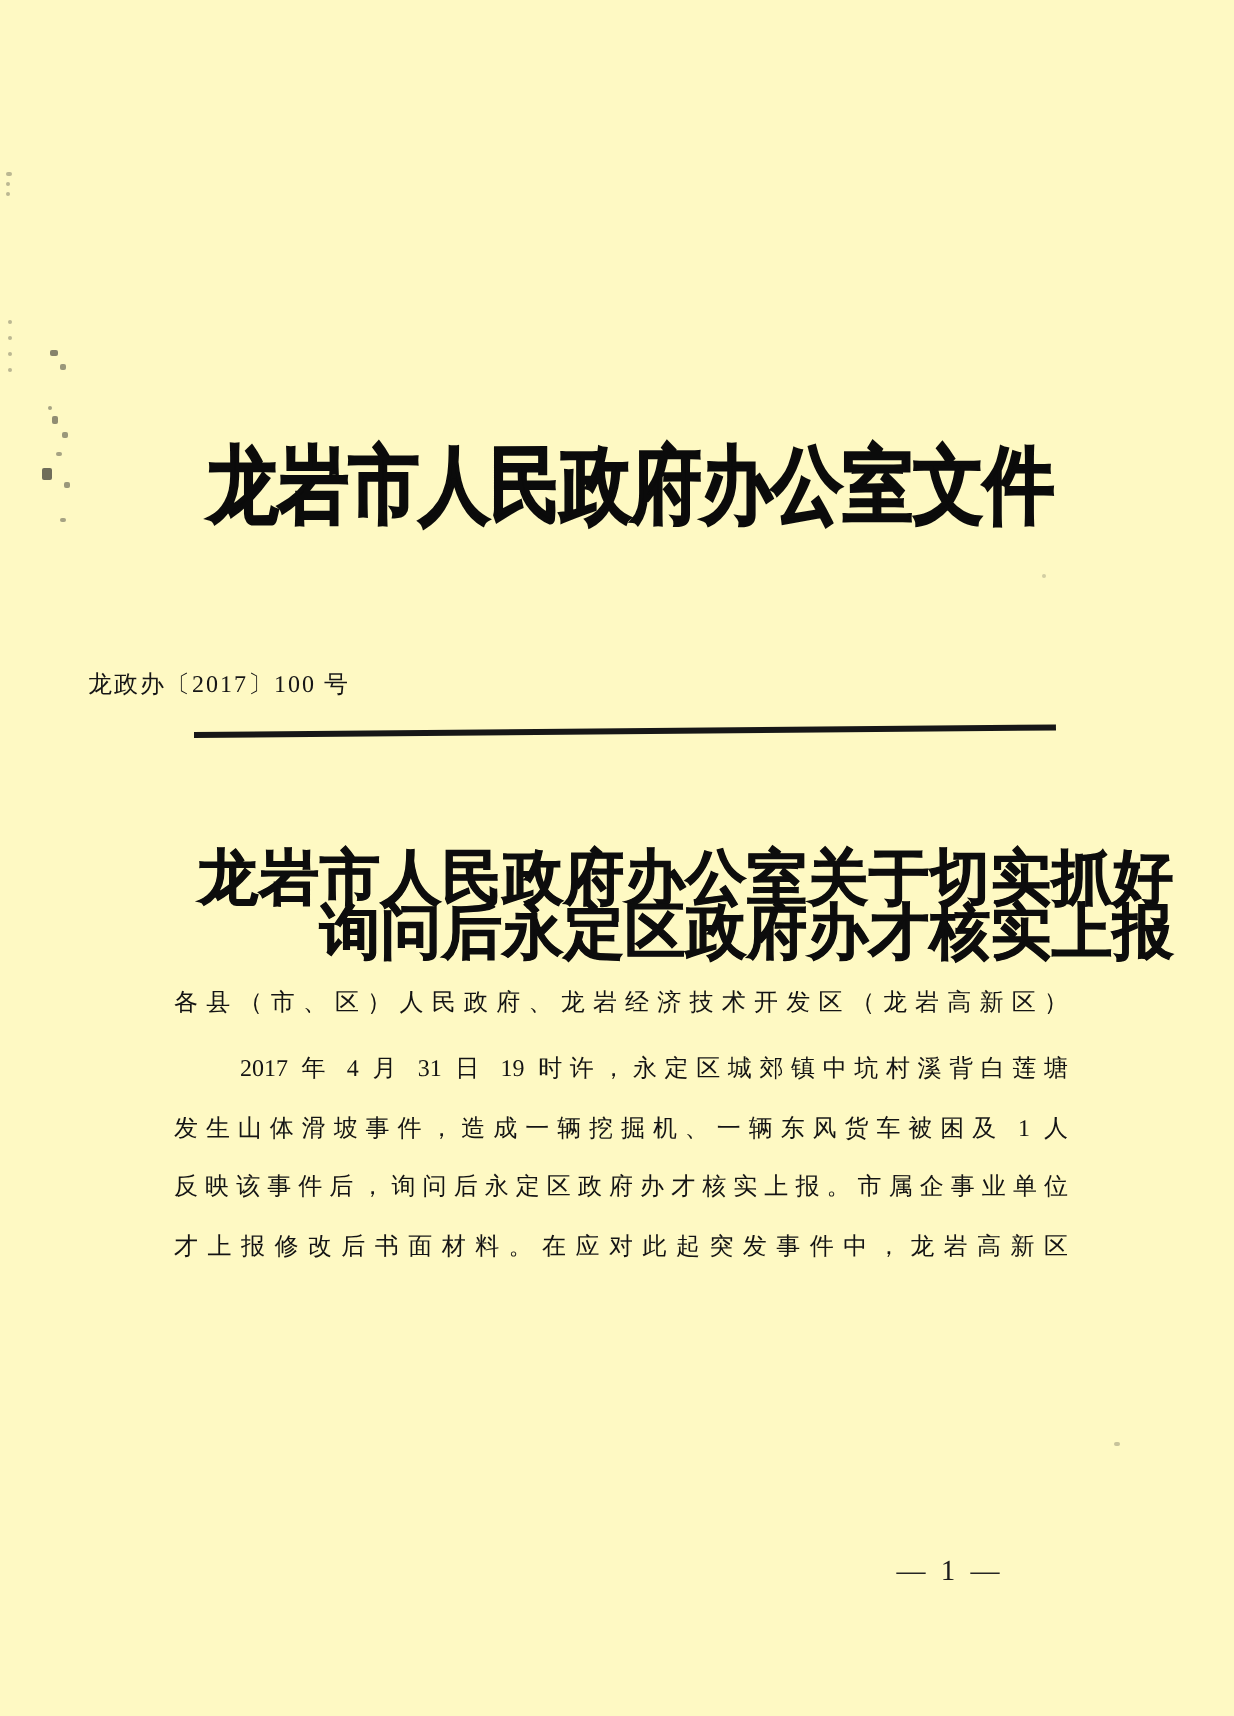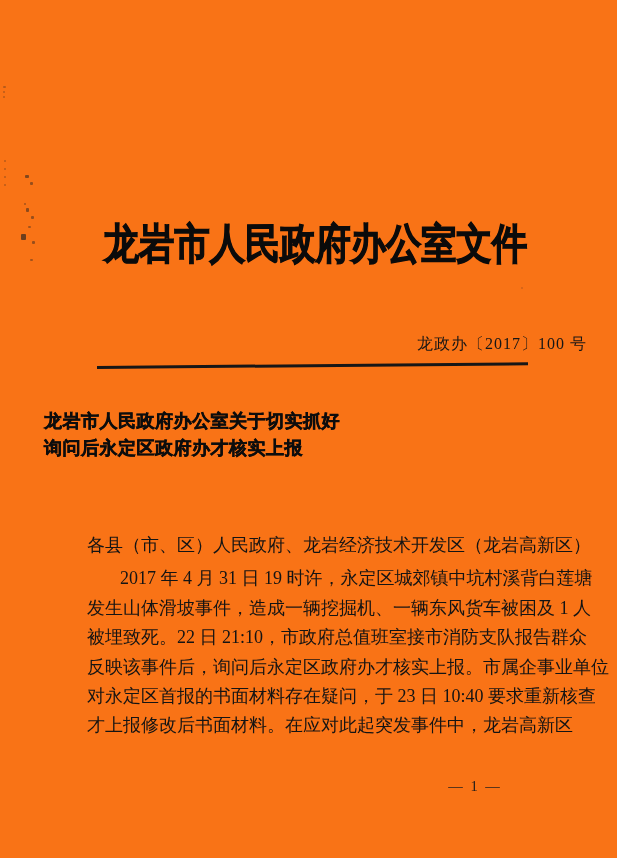--- a/index.html
+++ b/index.html
@@ -6,69 +6,69 @@
   html, body { background: #ffffff; }
   body {
     font-family: "Liberation Serif", "DejaVu Serif", serif;
     width: 617px; height: 858px;
     position: relative;
     overflow: hidden;
     color: #111;
   }
   .page {
     position: absolute; inset: 0;
-    background: #f97316;
+    background: #fef9c3;
     font-family: Liberation Serif, serif;
   }
   .header-title {
     position: absolute;
     top: 219px; left: 44px; right: 30px;
     text-align: center;
     font-size: 42px;
     line-height: 50px;
     font-weight: 900;
     color: #0b0b0b;
     letter-spacing: 0px;
     transform: scaleX(0.84);
     transform-origin: 50% 50%;
     -webkit-text-stroke: 1.1px #0b0b0b;
     white-space: nowrap;
   }
   .doc-number {
     position: absolute;
     top: 334px; left: 44px; right: 30px;
-    text-align: right;
-    font-size: 16px;
+    text-align: left;
+    font-size: 12px;
     letter-spacing: 1px;
     color: #161616;
   }
   .rule {
     position: absolute;
     top: 366px; left: 97px;
     width: 431px; height: 3.2px;
     background: #171717;
     transform: rotate(-0.5deg);
     transform-origin: left center;
   }
   .subject {
     position: absolute;
-    top: 408px; left: 44px; right: 30px;
-    text-align: left;
+    top: 426px; left: 44px; right: 30px;
+    text-align: right;
     font-weight: 900;
-    font-size: 18px;
+    font-size: 30px;
     line-height: 27px;
     color: #0d0d0d;
     letter-spacing: 0.5px;
     -webkit-text-stroke: 0.5px #0d0d0d;
   }
   .body-text {
     position: absolute;
-    top: 531px; left: 87px;
+    top: 487px; left: 87px;
     width: 447px;
-    font-size: 18px;
+    font-size: 12px;
     color: #141414;
   }
   .body-text .line {
     height: 29.4px;
     line-height: 29.4px;
     text-align: justify;
     text-align-last: justify;
     text-justify: inter-character;
     white-space: nowrap;
   }
@@ -124,21 +124,19 @@
 
   <div class="subject">
     <div>龙岩市人民政府办公室关于切实抓好</div>
     <div>询问后永定区政府办才核实上报</div>
   </div>
 
   <div class="body-text">
     <div class="line">各县（市、区）人民政府、龙岩经济技术开发区（龙岩高新区）</div>
     <div class="line para-start">2017 年 4 月 31 日 19 时许，永定区城郊镇中坑村溪背白莲塘</div>
     <div class="line">发生山体滑坡事件，造成一辆挖掘机、一辆东风货车被困及 1 人</div>
-    <div class="line">被埋致死。22 日 21:10，市政府总值班室接市消防支队报告群众</div>
     <div class="line">反映该事件后，询问后永定区政府办才核实上报。市属企事业单位</div>
-    <div class="line">对永定区首报的书面材料存在疑问，于 23 日 10:40 要求重新核查</div>
     <div class="line">才上报修改后书面材料。在应对此起突发事件中，龙岩高新区</div>
   </div>
 
   <div class="page-number">— 1 —</div>
 
 </div>
 
 </body></html>

